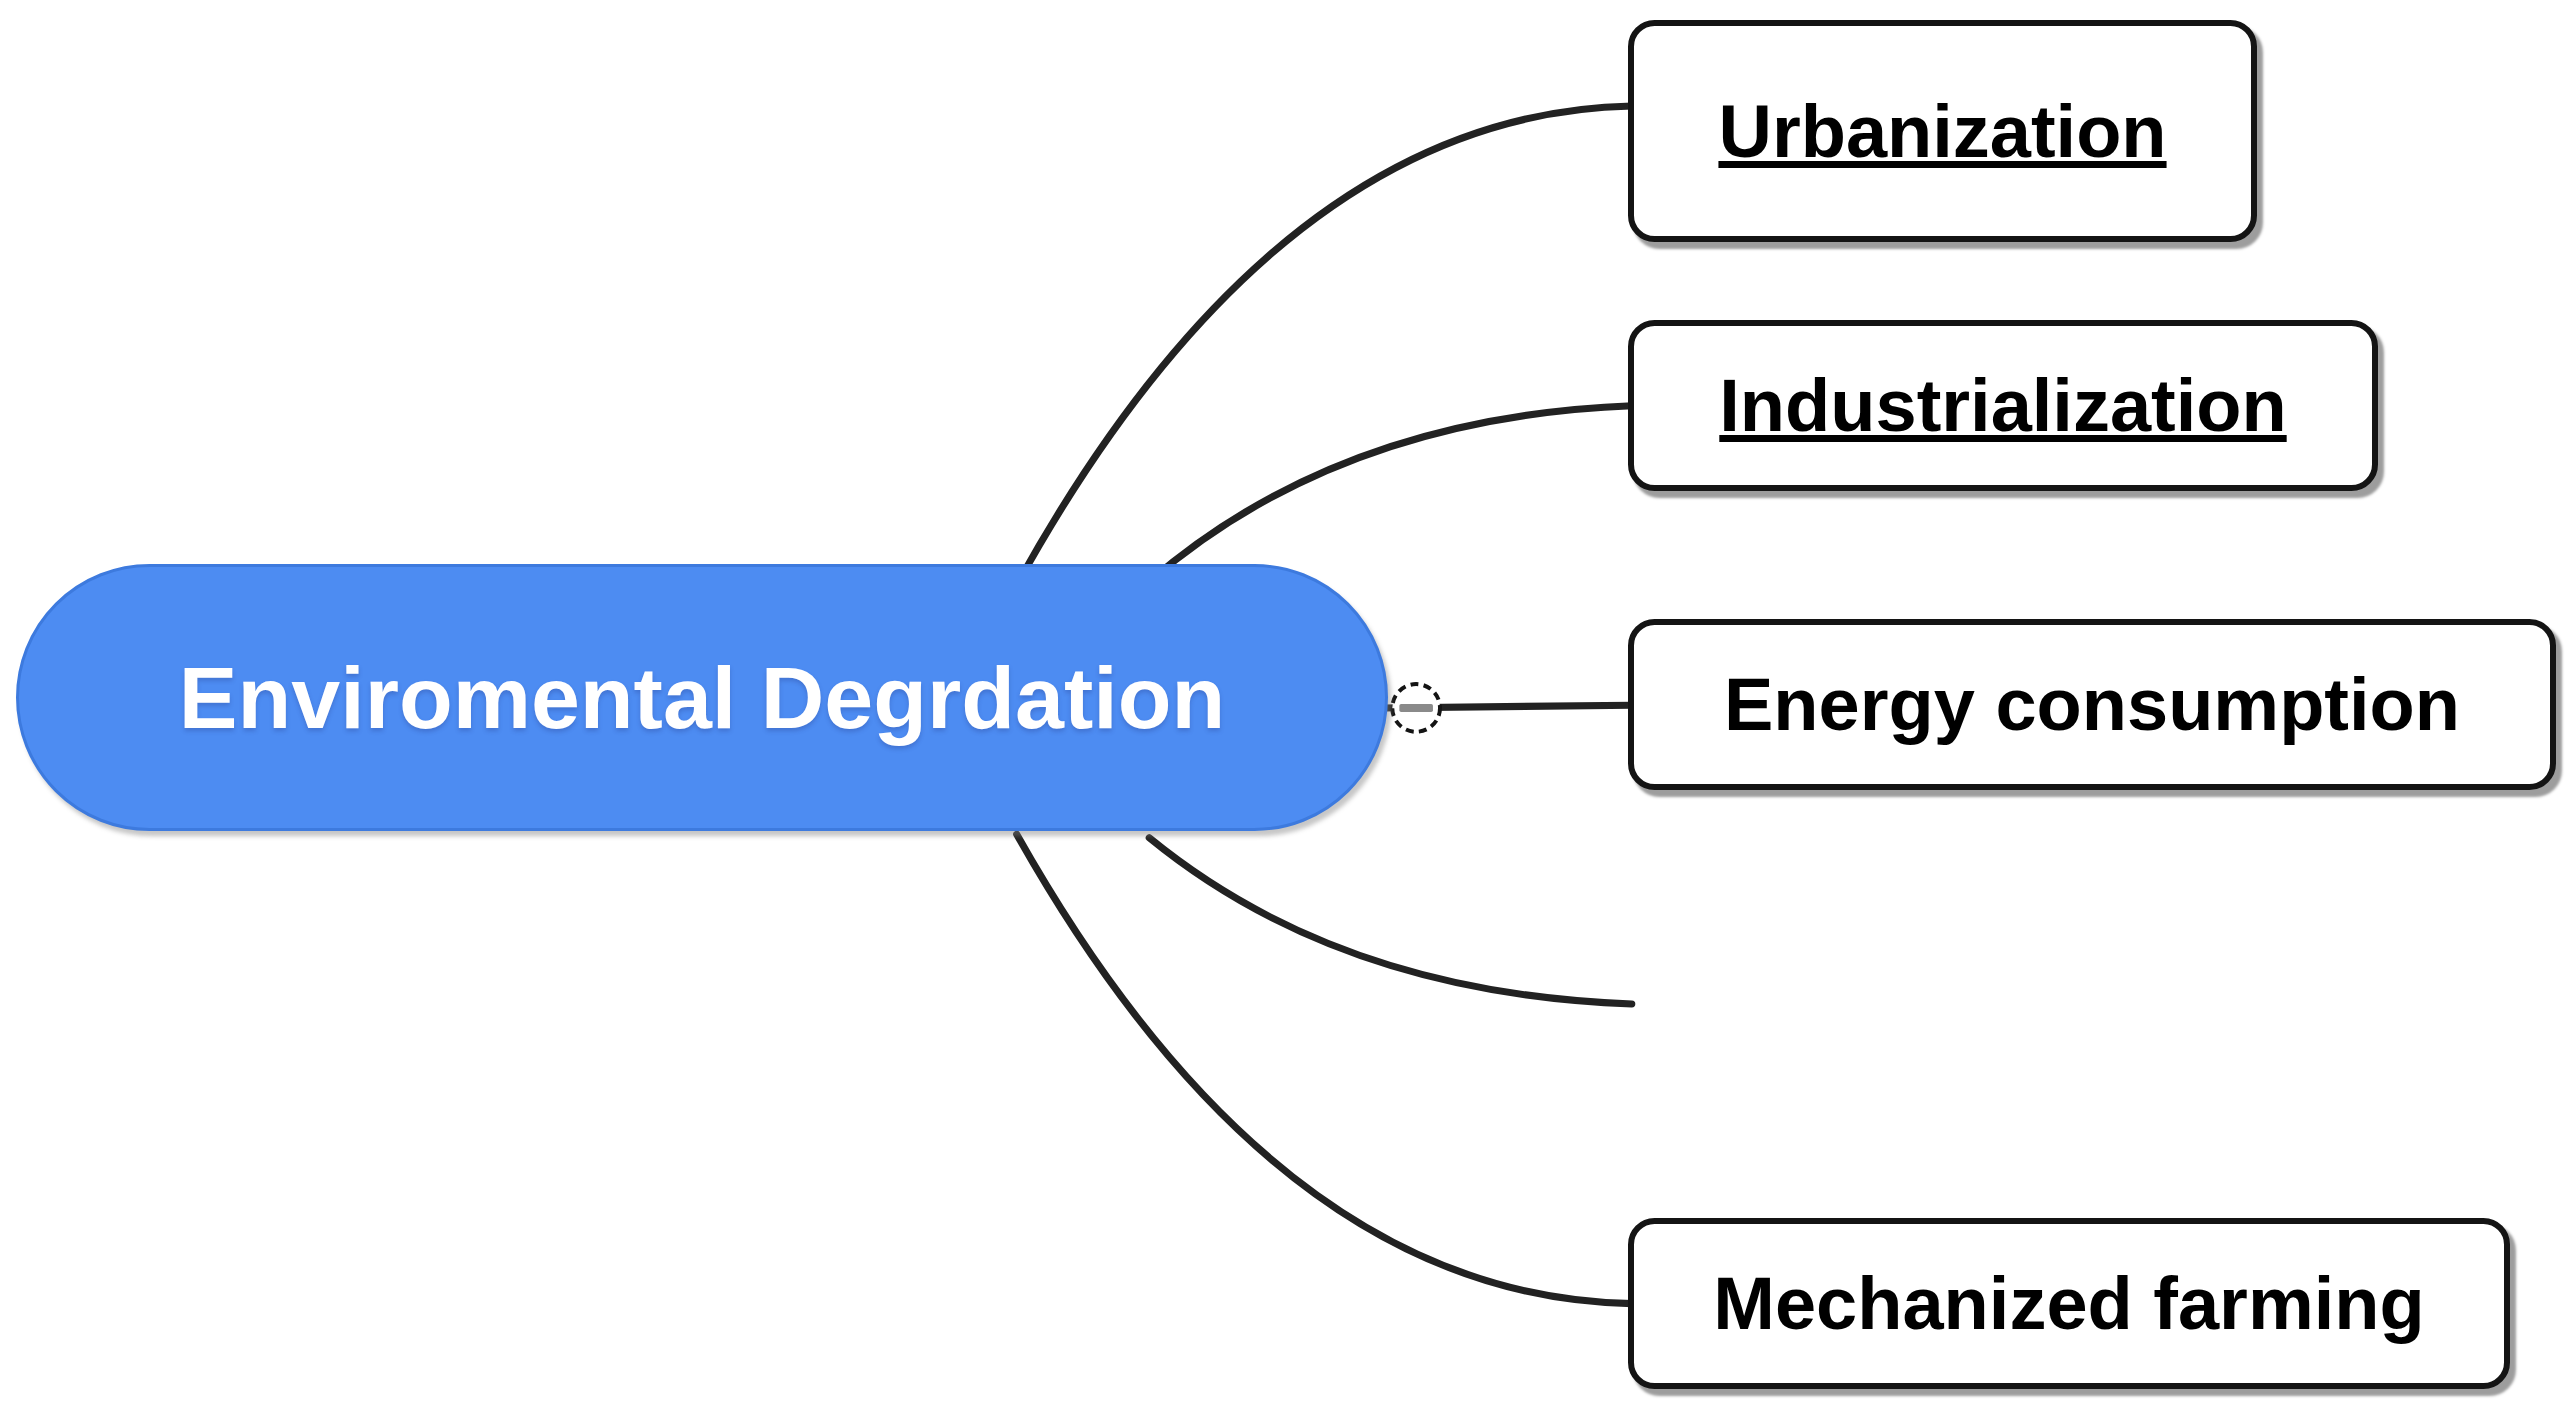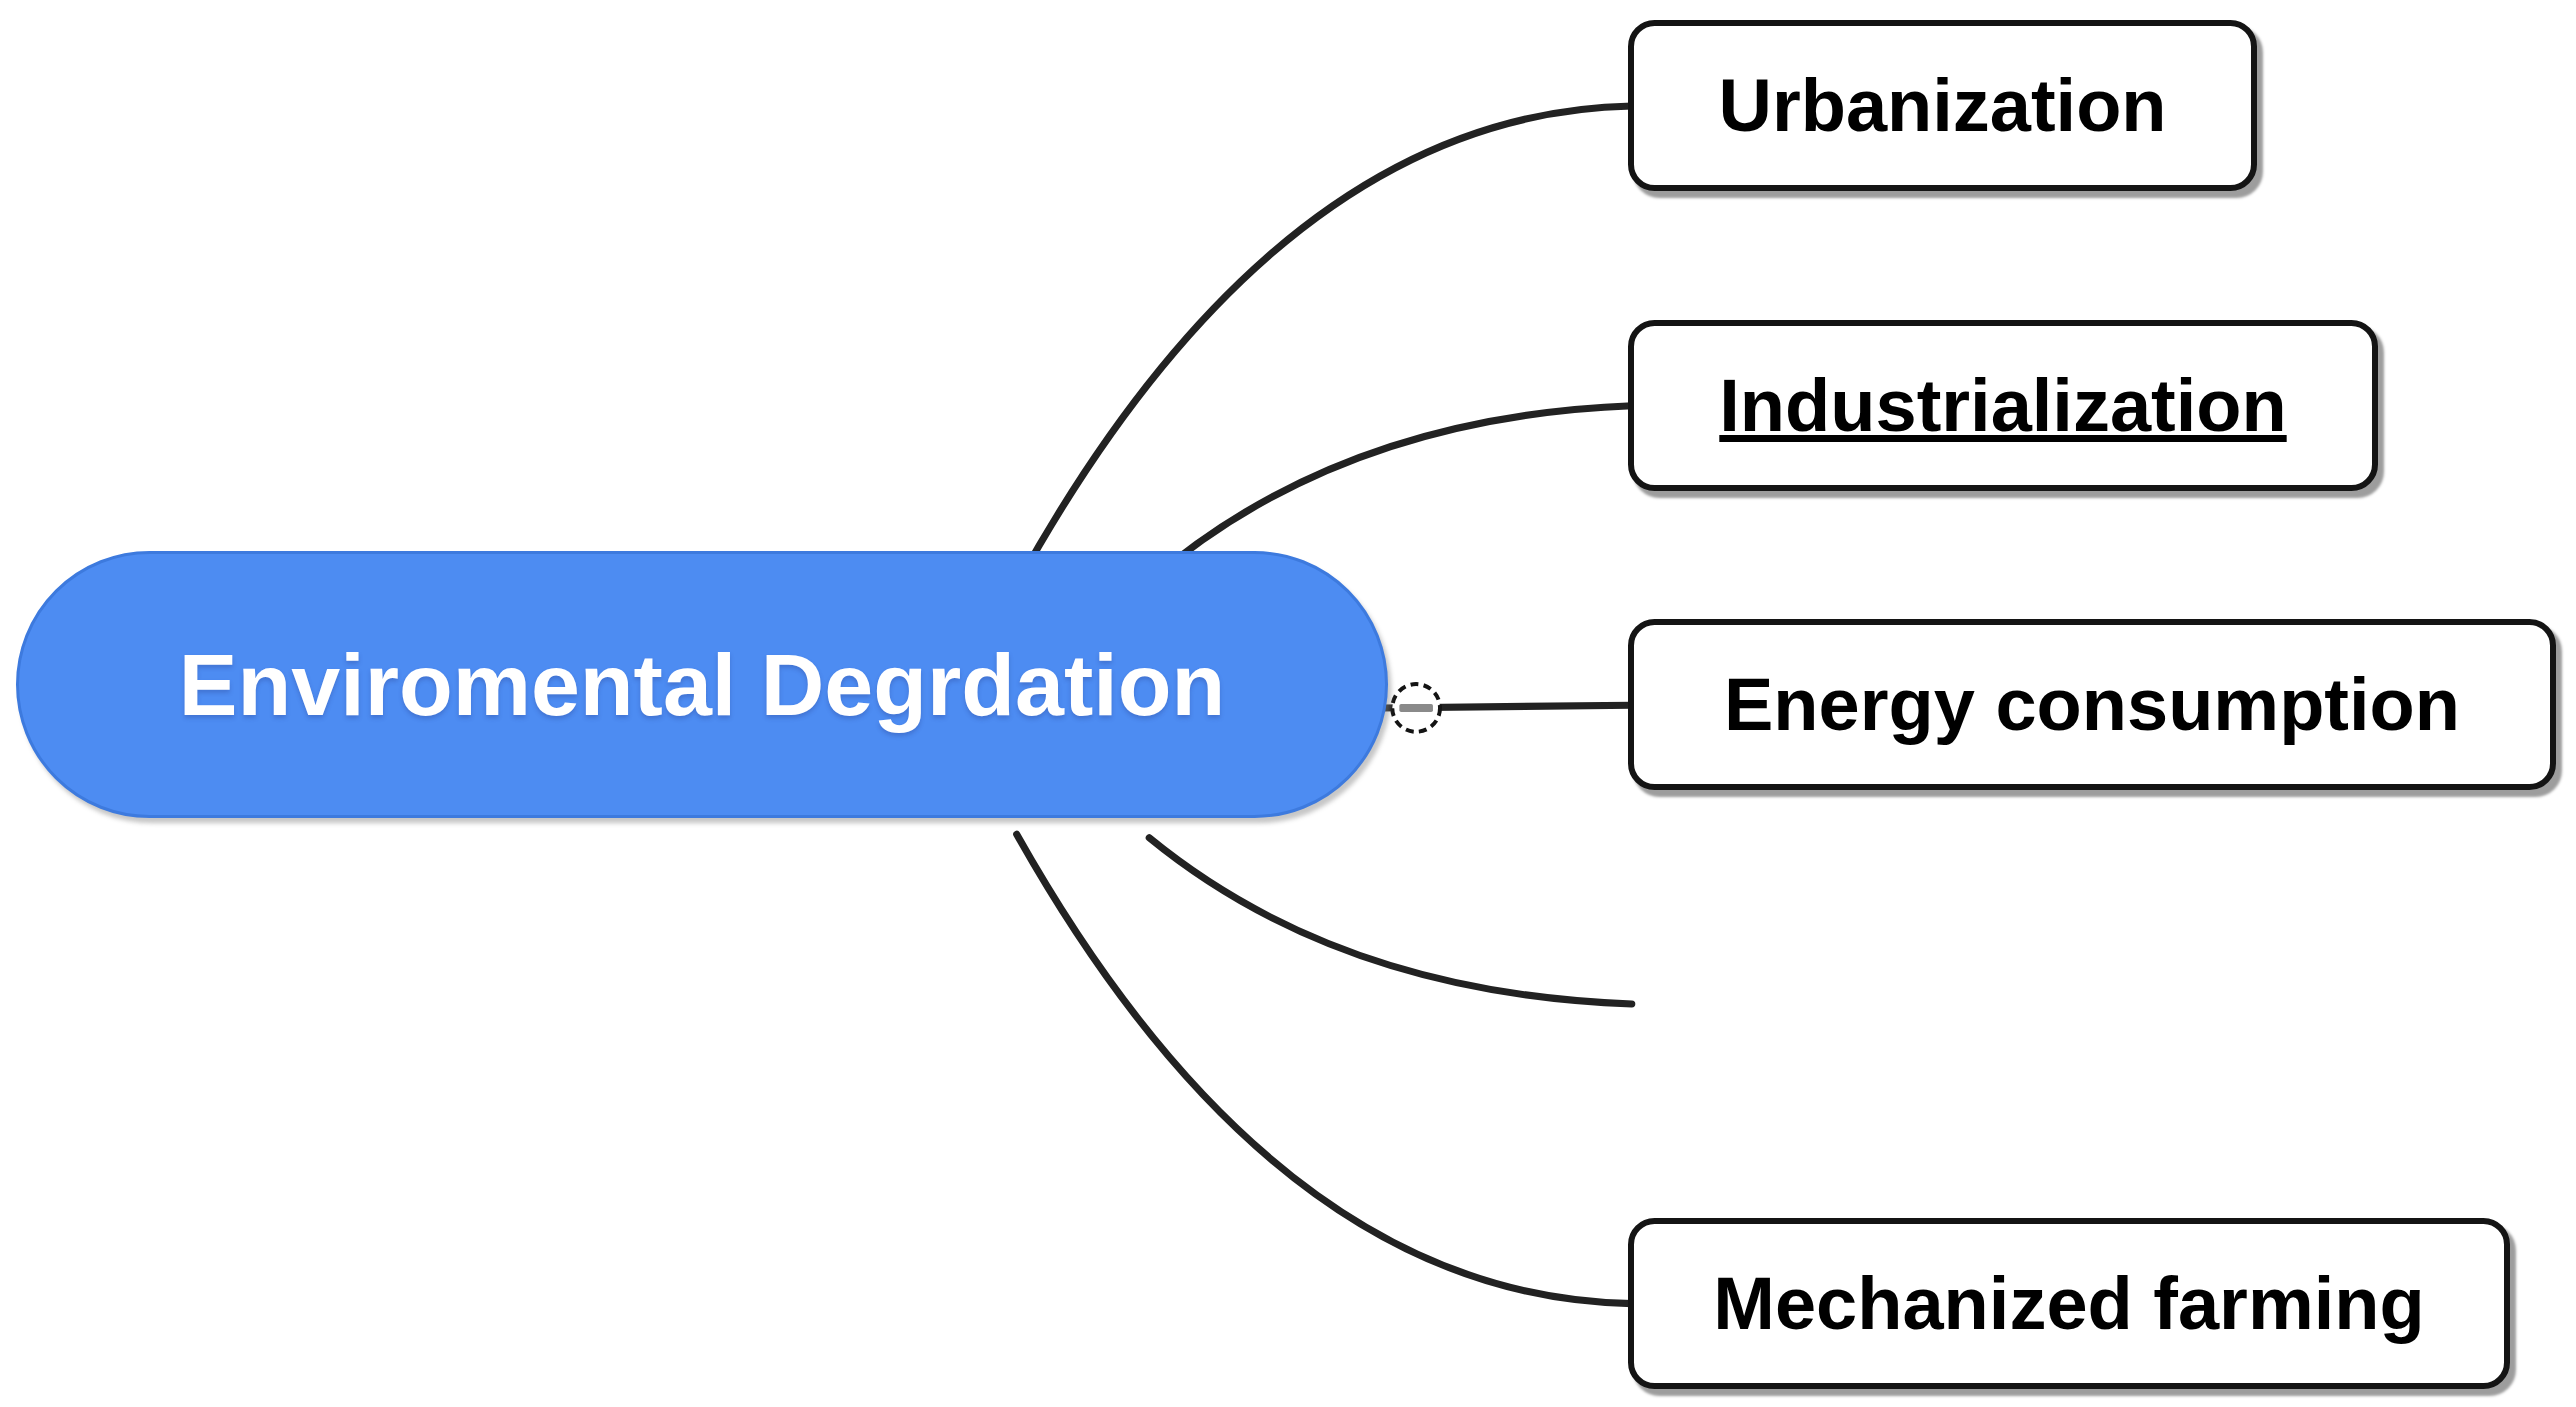--- a/index.html
+++ b/index.html
@@ -26,21 +26,21 @@
   .node {
     position: absolute;
     display: flex;
     align-items: center;
     justify-content: center;
     box-sizing: border-box;
     z-index: 2;
   }
   .root-node {
     left: 16px;
-    top: 551px;
+    top: 564px;
     width: 1372px;
     height: 267px;
     background: #4d8cf2;
     border: 3.5px solid #3d7ade;
     border-radius: 141px;
     box-shadow: 3.5px 5.3px 4.4px rgba(130,130,130,0.45);
   }
   .root-node .label {
     color: #ffffff;
     font-size: 88px;
@@ -54,21 +54,21 @@
     border: 6.2px solid #141414;
     border-radius: 26.5px;
     box-shadow: 5.3px 6.2px 2.7px #9d9d9d;
   }
   .child-node .label {
     color: #000000;
     font-size: 74px;
     font-weight: 700;
     white-space: nowrap;
   }
-  .node-urbanization      { left: 1628px; top: 20.3px;   width: 629px;  height: 171px; }
+  .node-urbanization      { left: 1628px; top: 20.3px;   width: 629px;  height: 222px; text-decoration: underline; }
   .node-industrialization { left: 1628px; top: 320px;  width: 750px;  height: 171px; text-decoration: underline; }
   .node-energy            { left: 1628px; top: 619px;  width: 928px; height: 171px; }
   .node-economic          { left: 1628px; top: 918px; width: 785px;  height: 172px; }
   .node-mechanized        { left: 1628px; top: 1218px; width: 882px;  height: 171px; }
 </style>
 </head>
 <body>
 
 <div class="canvas">
 

